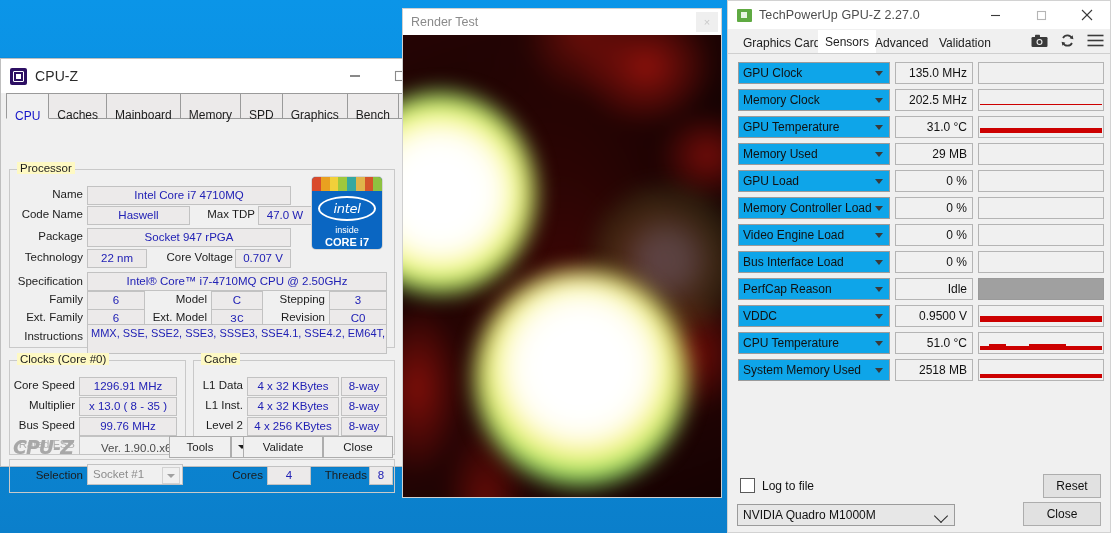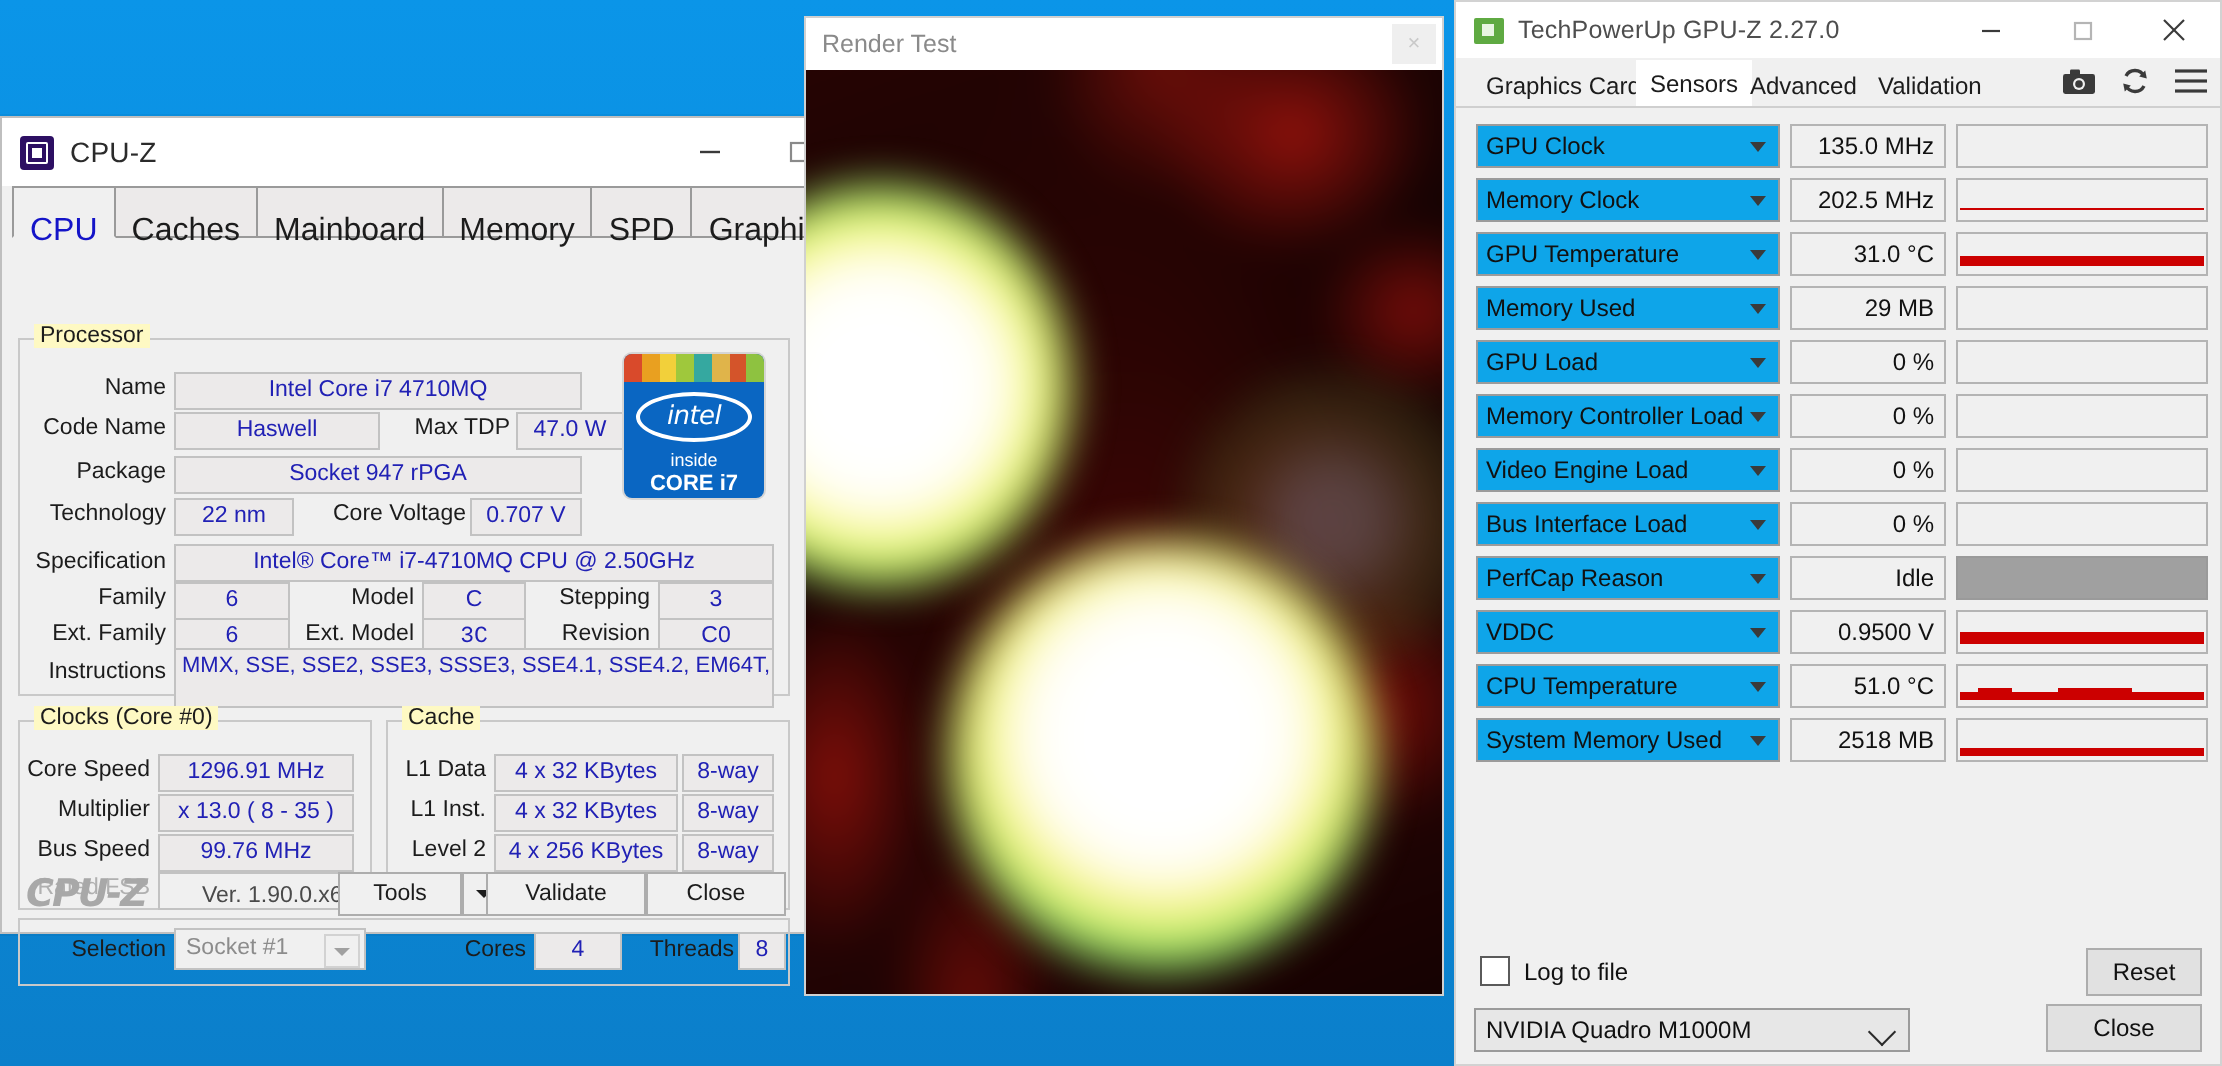--- a/index.html
+++ b/index.html
@@ -25,21 +25,21 @@
     box-shadow:0 0 0 1px rgba(0,0,0,.04);}
   #cpuz .titlebar{border:none;border-bottom:none;height:34px;}
   #cpuz-icon{width:17px;height:17px;margin-left:9px;border-radius:2px;
     background:#2d0f63;position:relative;flex:0 0 auto;}
   #cpuz-icon:before{content:"";position:absolute;left:3px;top:3px;right:3px;bottom:3px;
     border:1px solid #fff;border-radius:1px;}
   #cpuz-icon:after{content:"";position:absolute;left:6px;top:6px;width:5px;height:5px;background:#fff;}
 
   .tabstrip{display:flex;align-items:flex-end;height:20px;margin:5px 0 0 5px;
     border-bottom:1px solid #9a9a9a;padding-left:0;}
-  .tab{height:19px;line-height:19px;padding:12px 8px;font-size:16px;color:#1c1c1c;
+  .tab{height:19px;line-height:19px;padding:12px 8px;font-size:12px;color:#1c1c1c;
     border:1px solid #9a9a9a;border-bottom:none;background:#eceaea;margin-right:-1px;
     box-sizing:border-box;}
   .tab.active{background:#f0f0f0;color:#1414c8;border-bottom:1px solid #f0f0f0;
     margin-bottom:-1px;height:20px;line-height:20px;}
 
   .group{position:absolute;border:1px solid #c9c9c9;border-radius:0;}
   .group>.glabel{position:absolute;top:-8px;left:7px;background:#fef9c3;padding:0 3px;
     font-size:11.5px;color:#1c1c1c;}
   .lbl{position:absolute;font-size:11.5px;color:#1c1c1c;text-align:right;}
   .fld{position:absolute;box-sizing:border-box;background:#eceaea;border:1px solid #c2c2c2;

